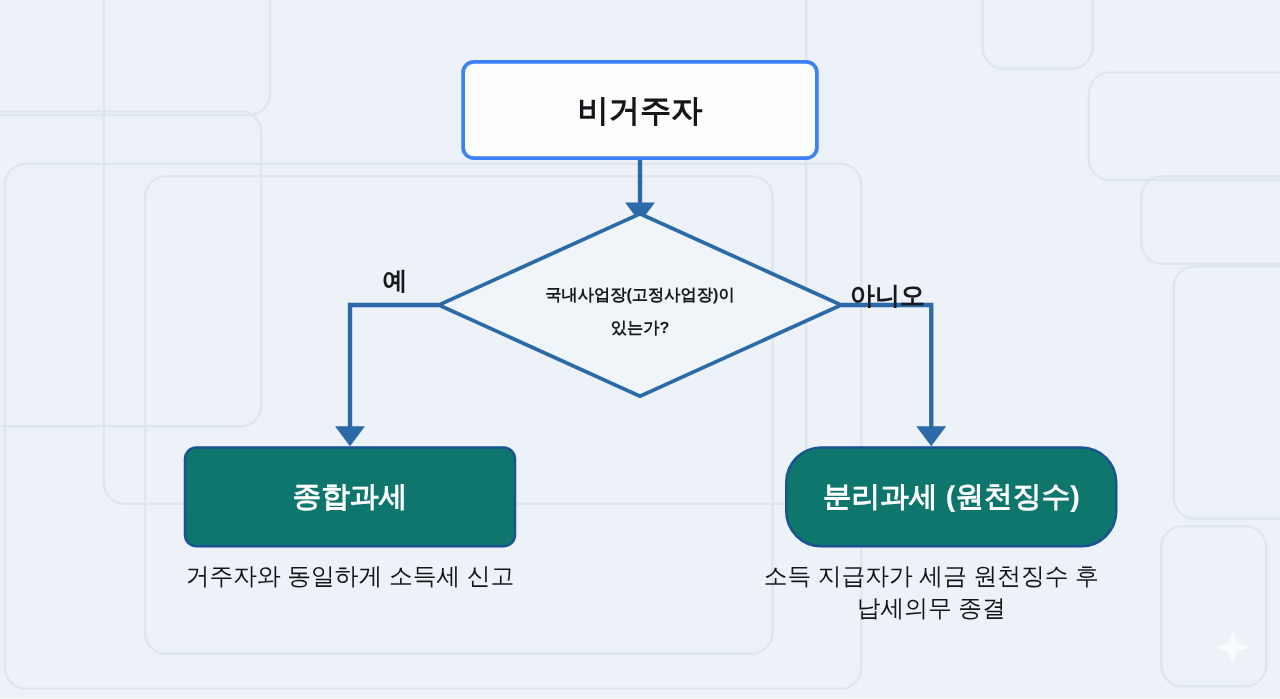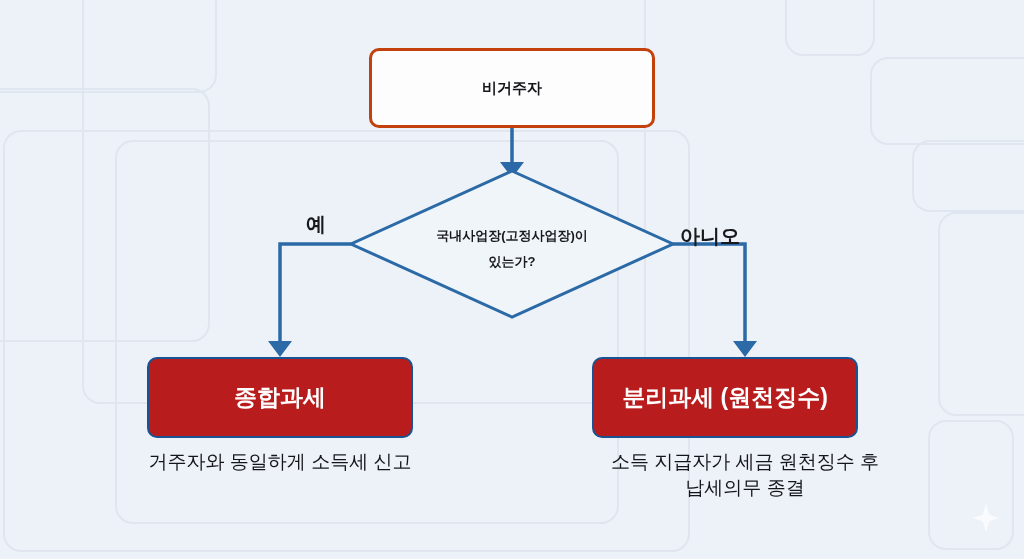--- a/index.html
+++ b/index.html
@@ -34,24 +34,24 @@
     position: absolute;
     left: 0; top: 0;
     width: 1024px; height: 559px;
   }
 
   .node-start {
     position: absolute;
     left: 369px; top: 48px;
     width: 286px; height: 80px;
     background: #fdfdfe;
-    border: 3px solid #c2410c;
+    border: 3px solid #3b82f6;
     border-radius: 10px;
     display: flex; align-items: center; justify-content: center;
-    font-size: 15px; font-weight: 700; color: #15161a;
+    font-size: 25px; font-weight: 700; color: #15161a;
     box-sizing: border-box;
   }
 
   .decision-text {
     position: absolute;
     left: 362px; top: 223px;
     width: 300px;
     text-align: center;
     font-size: 13px; font-weight: 700; color: #17191d;
     line-height: 26px;
@@ -62,29 +62,29 @@
     position: absolute;
     font-size: 20px; font-weight: 700; color: #17191d;
     text-align: center;
   }
   .branch-label.yes { left: 296px; top: 211px; width: 40px; }
   .branch-label.no  { left: 673px; top: 211px; width: 74px; margin-top: 12px; }
 
   .node-outcome {
     position: absolute;
     width: 266px; height: 81px;
-    background: #b91c1c;
+    background: #0f766e;
     border: 2px solid #1a5391;
     border-radius: 10px;
     display: flex; align-items: center; justify-content: center;
     font-size: 23px; font-weight: 700; color: #ffffff;
     box-sizing: border-box;
   }
   .node-outcome.left  { left: 147px; top: 357px; }
-  .node-outcome.right { left: 592px; top: 357px; }
+  .node-outcome.right { left: 628px; top: 357px; border-radius: 29px; }
 
   .outcome-caption {
     position: absolute;
     width: 340px;
     text-align: center;
     font-size: 19px; font-weight: 500; color: #141519;
     line-height: 26px;
     white-space: pre-line;
   }
   .outcome-caption.left  { left: 110px; top: 449px; }

